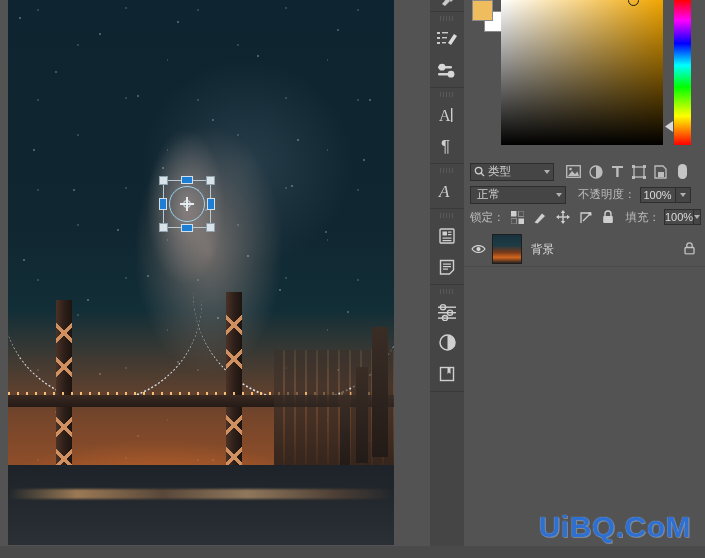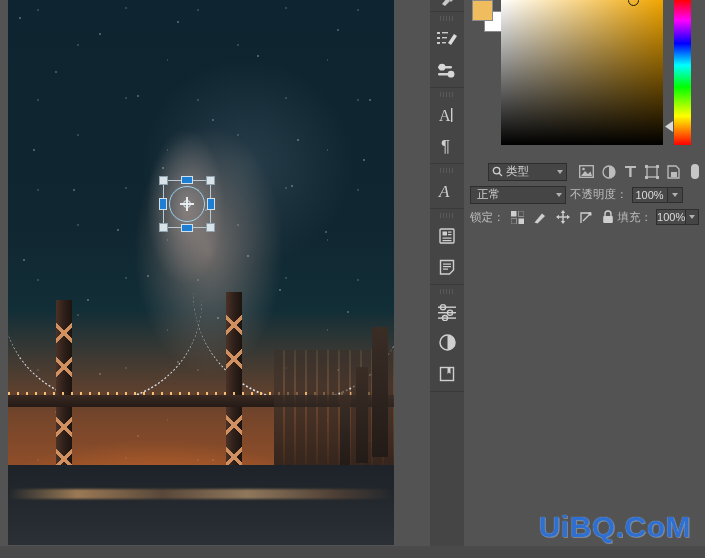--- a/index.html
+++ b/index.html
@@ -145,34 +145,34 @@
 
   
   #layers-panel{position:absolute;left:0;top:160px;width:241px;height:398px;background:#535353;}
   #panel-tabs{height:18px;background:#454545;position:relative;display:flex;align-items:flex-end;}
   .ptab{height:18px;line-height:18px;padding:0 9px;font-size:11.5px;color:#9b9b9b;cursor:pointer;}
   .ptab.active{background:#535353;color:#e3e3e3;}
   #panel-menu{position:absolute;right:4px;top:5px;width:12px;height:9px;cursor:pointer;
     background:repeating-linear-gradient(#b4b4b4 0 1px,transparent 1px 3px);}
 
   .row{display:flex;align-items:center;padding:0 6px;}
-  #filter-row{height:23px;gap:2px;margin-left:18px;}
+  #filter-row{height:23px;gap:2px;}
   #type-select{width:84px;height:18px;background:#454545;border:1px solid #2e2e2e;display:flex;align-items:center;
     padding:0 3px;box-sizing:border-box;cursor:pointer;}
   #type-select .lbl{flex:1;font-size:11.5px;color:#cfcfcf;padding-left:3px;}
   .chev{width:0;height:0;border-left:3px solid transparent;border-right:3px solid transparent;border-top:4px solid #b0b0b0;}
   .filter-icons{display:flex;align-items:center;gap:8px;margin-left:10px;}
   .filter-icons .fi{cursor:pointer;opacity:.85;}
   #filter-toggle{margin-left:9px;width:9px;height:15px;background:#c6c6c6;border-radius:5px 5px 5px 5px;cursor:pointer;}
 
   #blend-row{height:23px;}
   #blend-select{width:96px;height:18px;background:#454545;border:1px solid #2e2e2e;display:flex;align-items:center;
     padding:4px 3px;box-sizing:border-box;cursor:pointer;}
   #blend-select .lbl{flex:1;font-size:11.5px;color:#cfcfcf;padding-left:3px;}
-  .field-label{font-size:11.5px;color:#bcbcbc;margin-left:4px;white-space:nowrap;}
+  .field-label{font-size:11.5px;color:#bcbcbc;margin-left:12px;white-space:nowrap;}
   .num-box{width:36px;height:16px;background:#494949;border:1px solid #2e2e2e;box-sizing:border-box;
     font-size:11px;color:#dcdcdc;text-align:center;line-height:15px;margin-left:4px;cursor:text;}
   .num-chev{width:15px;height:16px;background:#454545;border:1px solid #2e2e2e;border-left:0;box-sizing:border-box;
     display:flex;align-items:center;justify-content:center;cursor:pointer;}
 
   #lock-row{height:22px;}
   .lock-icons{display:flex;align-items:center;gap:9px;margin-left:6px;}
   .lock-icons .li{cursor:pointer;}
 
   #layer-list{margin-top:4px;}
@@ -462,19 +462,35 @@
       <span class="field-label">填充：</span>
       <div class="num-box">100%</div>
       <div class="num-chev">
         <span class="chev"></span>
       </div>
     </div>
 
     <div id="layer-list">
 
 
+      <div class="layer">
+        <div class="eye">
+          <svg width="15" height="10" viewBox="0 0 15 10">
+            <path d="M1 5 C4 0.5, 11 0.5, 14 5 C11 9.5, 4 9.5, 1 5 Z" fill="none" stroke="#d8d8d8" stroke-width="1.1"></path>
+            <circle cx="7.5" cy="5" r="2.1" fill="#d8d8d8"></circle>
+          </svg>
+        </div>
+        <div class="thumb thumb-bg"></div>
+        <span class="layer-name">背景</span>
+        <span class="layer-lock">
+          <svg width="11" height="13" viewBox="0 0 11 13">
+            <path d="M2.8 6 V4 a2.7 2.7 0 0 1 5.4 0 V6" fill="none" stroke="#c4c4c4" stroke-width="1.3"></path>
+            <rect x="1" y="6" width="9" height="6.5" rx="1" fill="none" stroke="#c4c4c4" stroke-width="1.3"></rect>
+          </svg>
+        </span>
+      </div>
 
     </div>
   </div>
 </div>
 
 <div id="bottom-strip"></div>
 <div id="watermark">UiBQ.CoM</div>
 
 </body></html>

